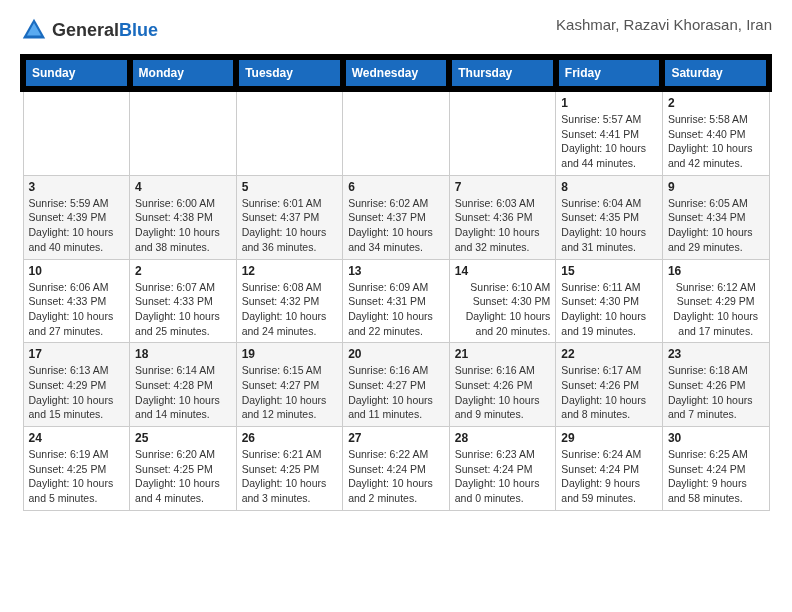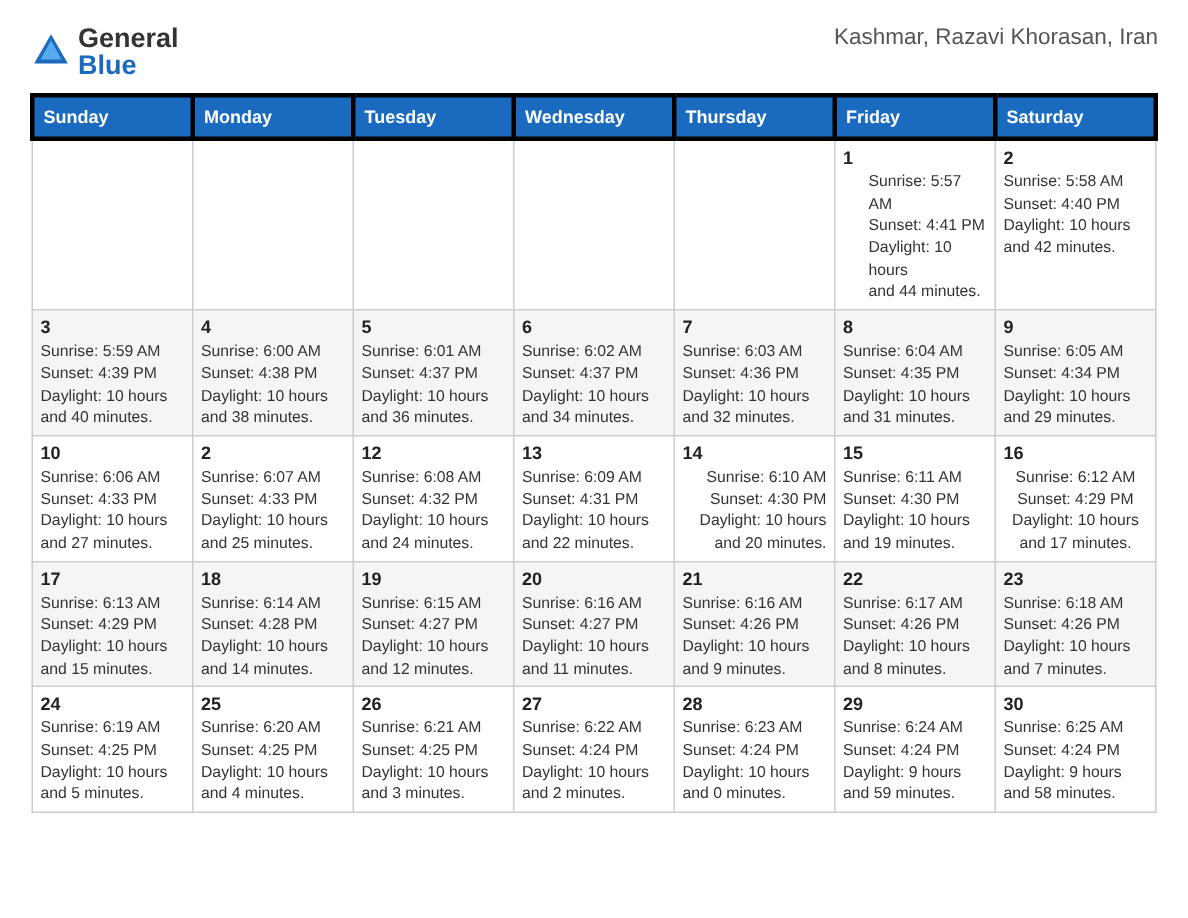--- a/index.html
+++ b/index.html
@@ -19,21 +19,21 @@
       align-items: flex-start;
       justify-content: space-between;
       margin-bottom: 10px;
     }
     .logo-area {
       display: flex;
       align-items: center;
     }
     .logo-text {
       display: flex;
-      flex-direction: column;
+      flex-direction: row;
       line-height: 1;
     }
     .logo-general {
       font-size: 18px;
       font-weight: bold;
       color: #333;
     }
     .logo-blue {
       font-size: 18px;
       font-weight: bold;
@@ -62,21 +62,21 @@
       border-collapse: collapse;
       font-size: 11px;
     }
     .calendar th {
       background-color: #1a6bbf;
       color: #fff;
       text-align: left;
       padding: 6px 6px;
       font-size: 12px;
       font-weight: bold;
-      border: 3px solid #000000;
+      border: 6px solid #000000;
     }
     .calendar td {
       border: 1px solid #ccc;
       vertical-align: top;
       padding: 4px 5px;
       width: calc(100% / 7);
       height: 80px;
       background: #fff;
     }
     .calendar tr:nth-child(even) td {
@@ -146,21 +146,21 @@
     </thead>
     <tbody id="calendar-body">
     <tr class="row-white">
           <td class="empty-cell"></td>
           <td class="empty-cell"></td>
           <td class="empty-cell"></td>
           <td class="empty-cell"></td>
           <td class="empty-cell"></td>
           <td>
             <span class="day-number">1</span>
-            <div class="day-info" style="white-space: pre-line; margin-left: 17px;">Sunrise: 5:57 AM
+            <div class="day-info" style="white-space: pre-line;">Sunrise: 5:57 AM
 Sunset: 4:41 PM
 Daylight: 10 hours
 and 44 minutes.</div>
           </td>
           <td>
             <span class="day-number">2</span>
             <div class="day-info" style="white-space: pre-line;">Sunrise: 5:58 AM
 Sunset: 4:40 PM
 Daylight: 10 hours
 and 42 minutes.</div>

